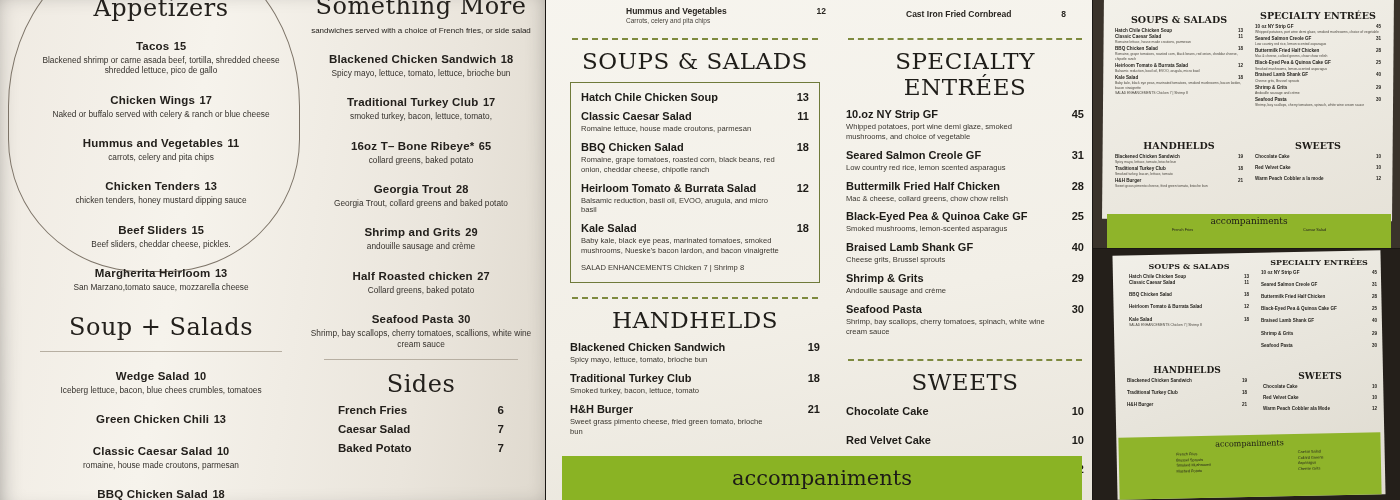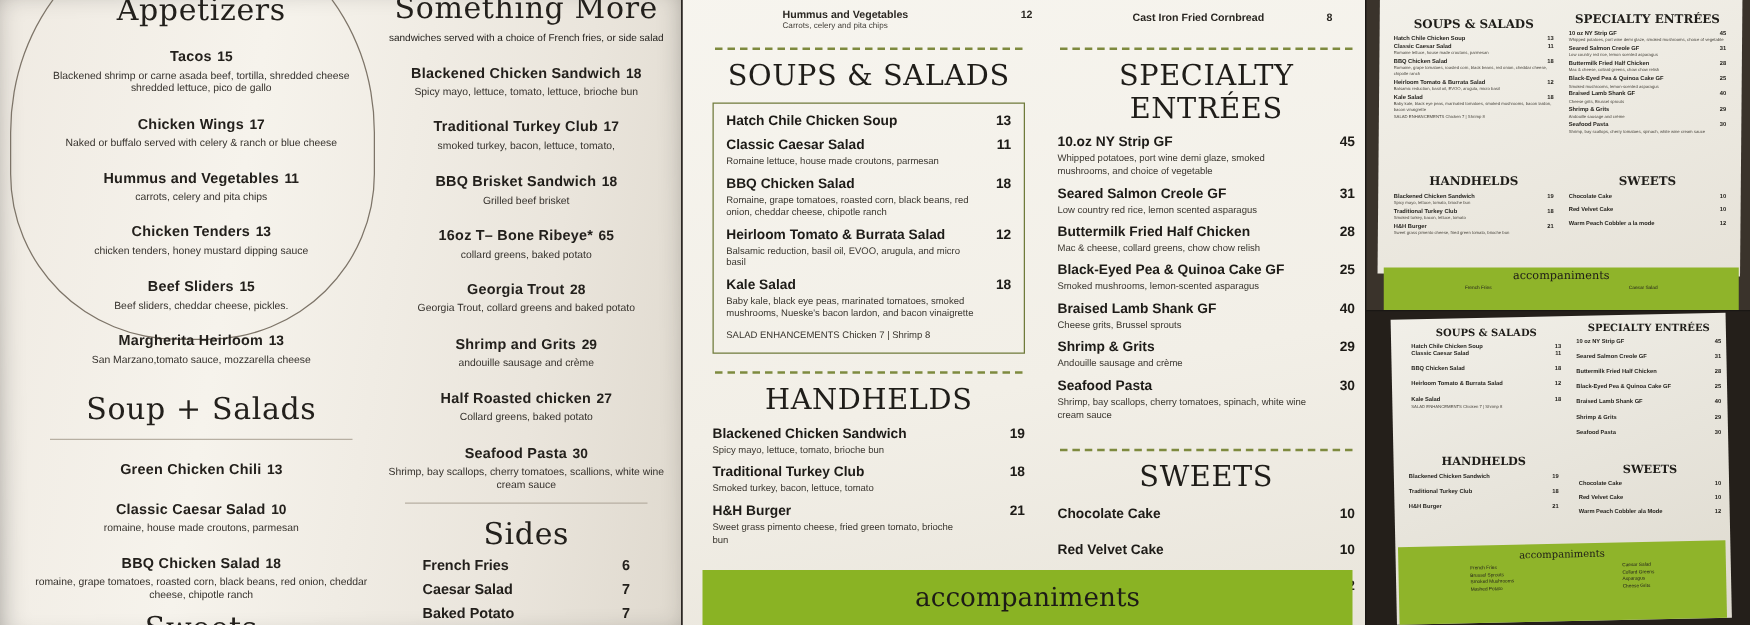--- a/index.html
+++ b/index.html
@@ -124,20 +124,25 @@
       <div class="item1">
         <span class="nm">Margherita Heirloom</span>
         <span class="pr">13</span>
         <div class="ds">San Marzano,tomato sauce, mozzarella cheese</div>
       </div>
 
       <h2 class="hdr1" style="margin-top:20px">Soup + Salads</h2>
       <div class="rule1"></div>
 
       <div class="item1">
+        <span class="nm">Wedge Salad</span>
+        <span class="pr">10</span>
+        <div class="ds">Iceberg lettuce, bacon, blue chees crumbles, tomatoes</div>
+      </div>
+      <div class="item1">
         <span class="nm">Green Chicken Chili</span>
         <span class="pr">13</span>
       </div>
       <div class="item1">
         <span class="nm">Classic Caesar Salad</span>
         <span class="pr">10</span>
         <div class="ds">romaine, house made croutons, parmesan</div>
       </div>
       <div class="item1">
         <span class="nm">BBQ Chicken Salad</span>
@@ -155,25 +160,20 @@
 
       <div class="item1">
         <span class="nm">Blackened Chicken Sandwich</span>
         <span class="pr">18</span>
         <div class="ds">Spicy mayo, lettuce, tomato, lettuce, brioche bun</div>
       </div>
       <div class="item1">
         <span class="nm">Traditional Turkey Club</span>
         <span class="pr">17</span>
         <div class="ds">smoked turkey, bacon, lettuce, tomato,</div>
-      </div>
-      <div class="item1">
-        <span class="nm">BBQ Brisket Sandwich</span>
-        <span class="pr">18</span>
-        <div class="ds">Grilled beef brisket</div>
       </div>
       <div class="item1">
         <span class="nm">16oz T– Bone Ribeye*</span>
         <span class="pr">65</span>
         <div class="ds">collard greens, baked potato</div>
       </div>
       <div class="item1">
         <span class="nm">Georgia Trout</span>
         <span class="pr">28</span>
         <div class="ds">Georgia Trout, collard greens and baked potato</div>

